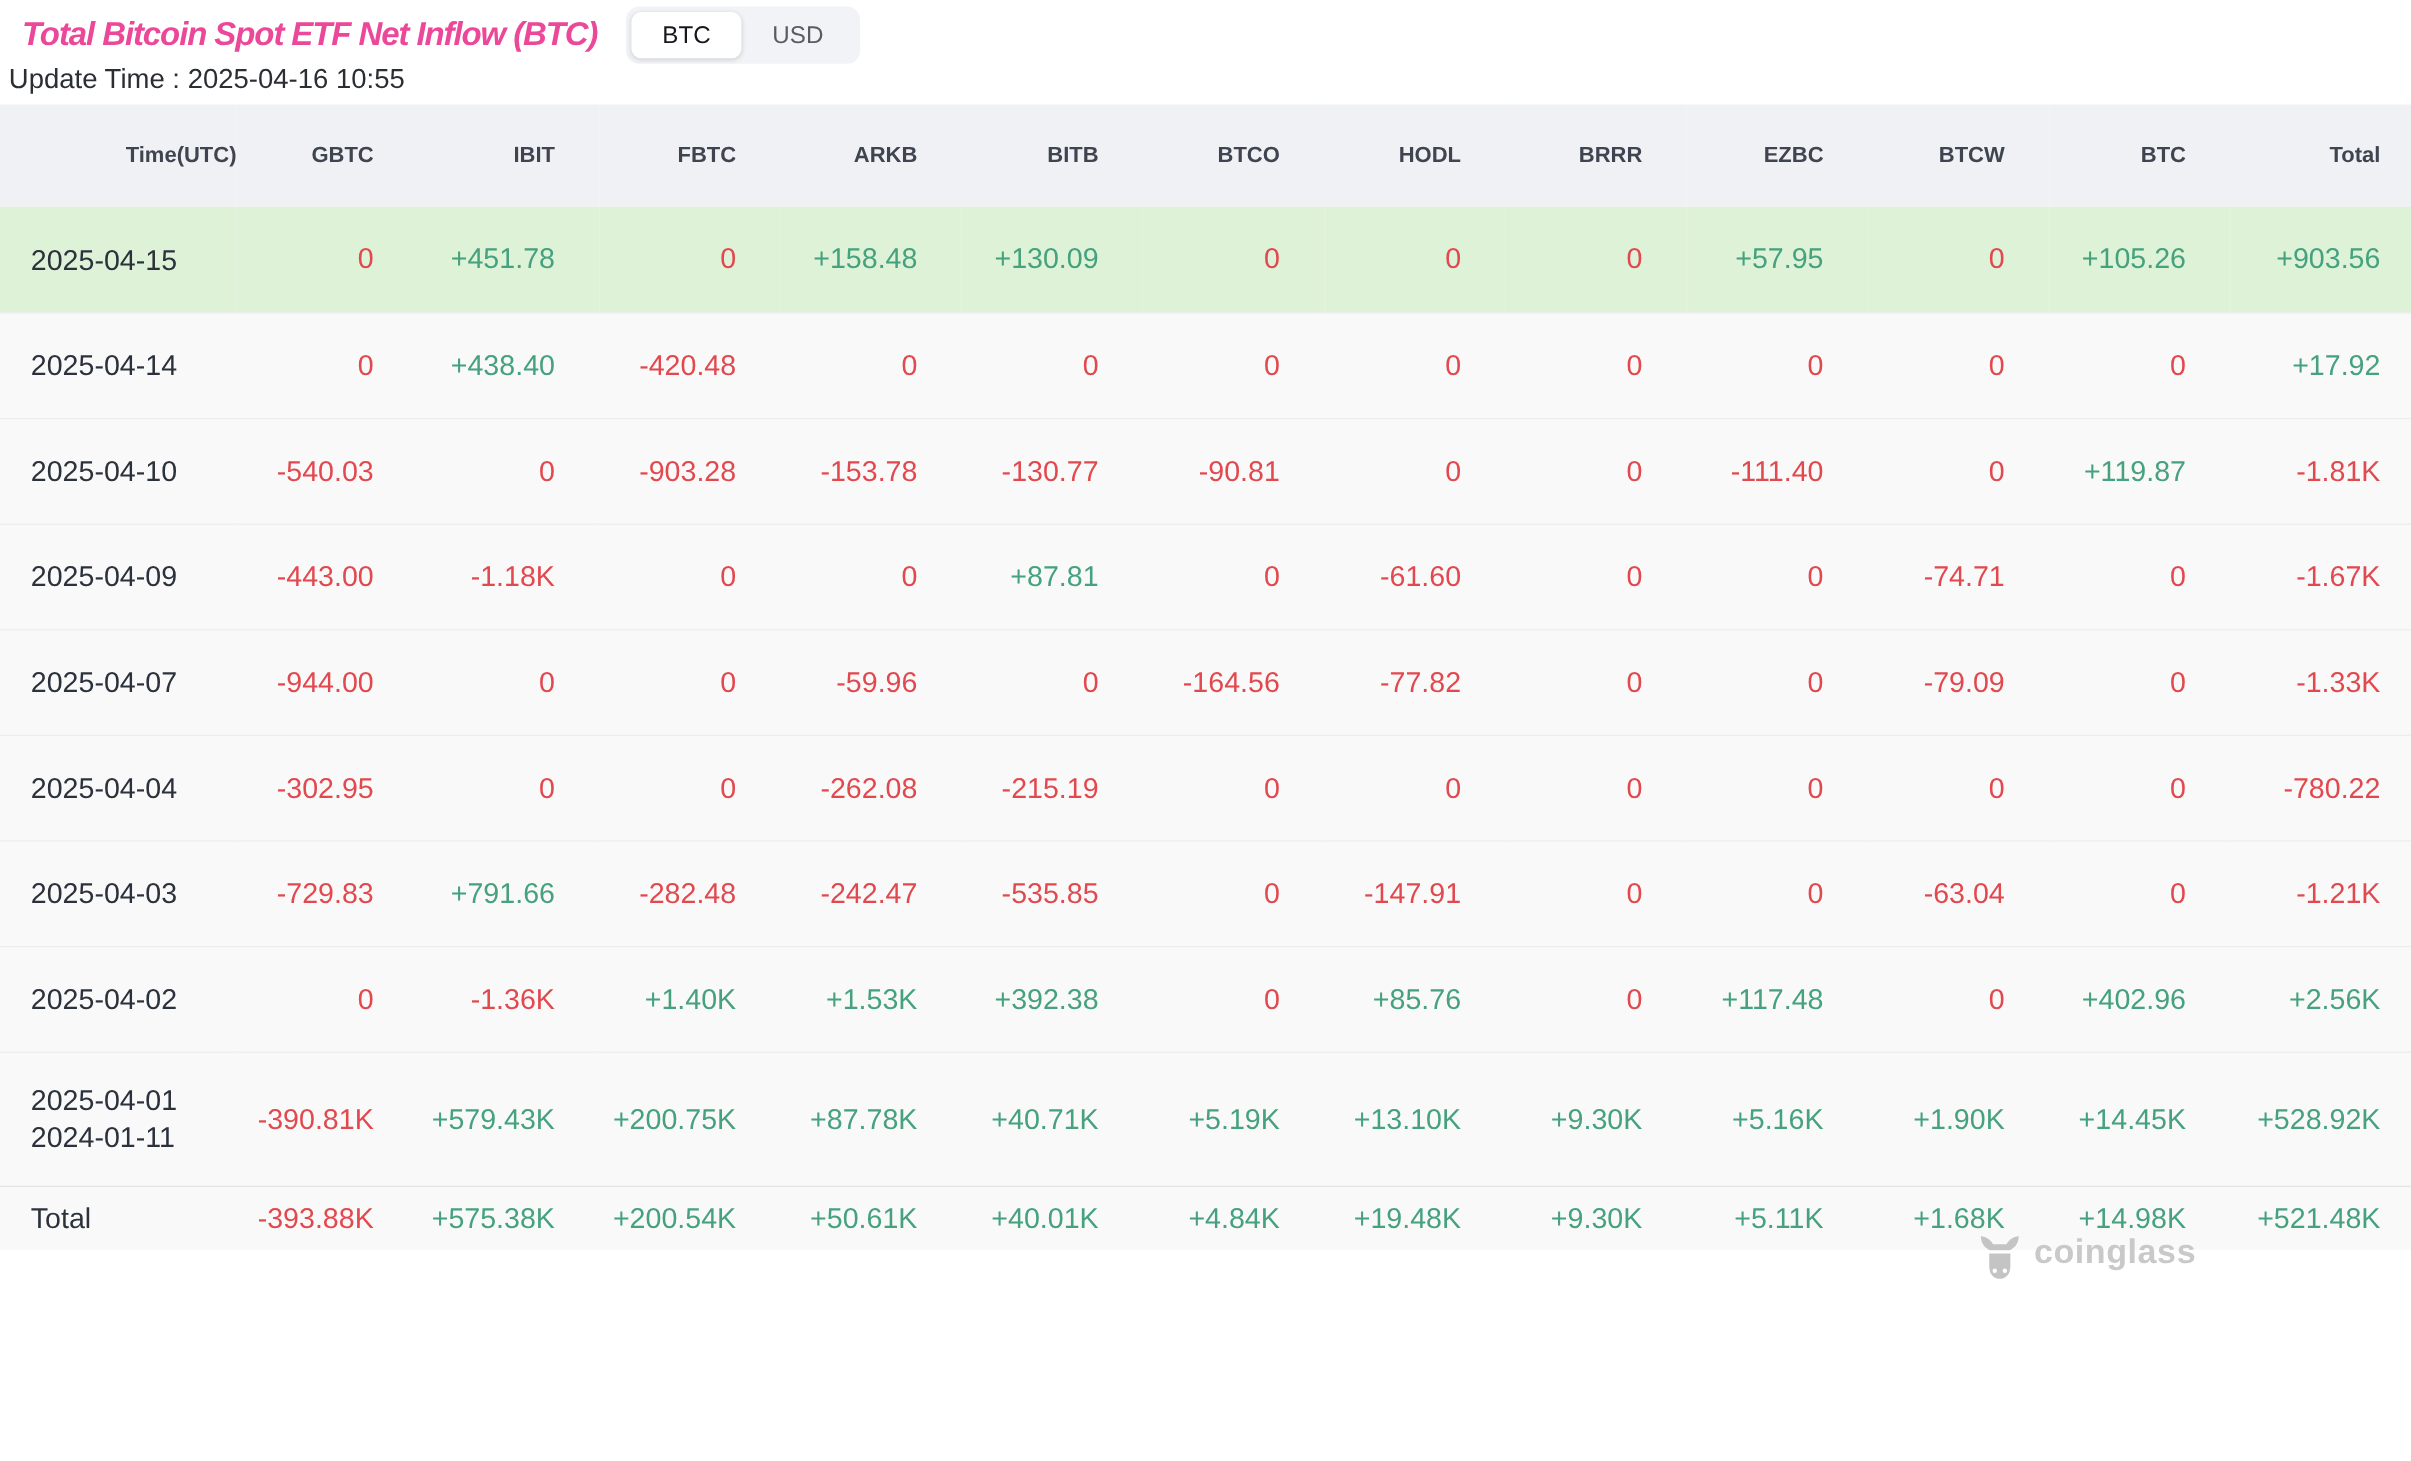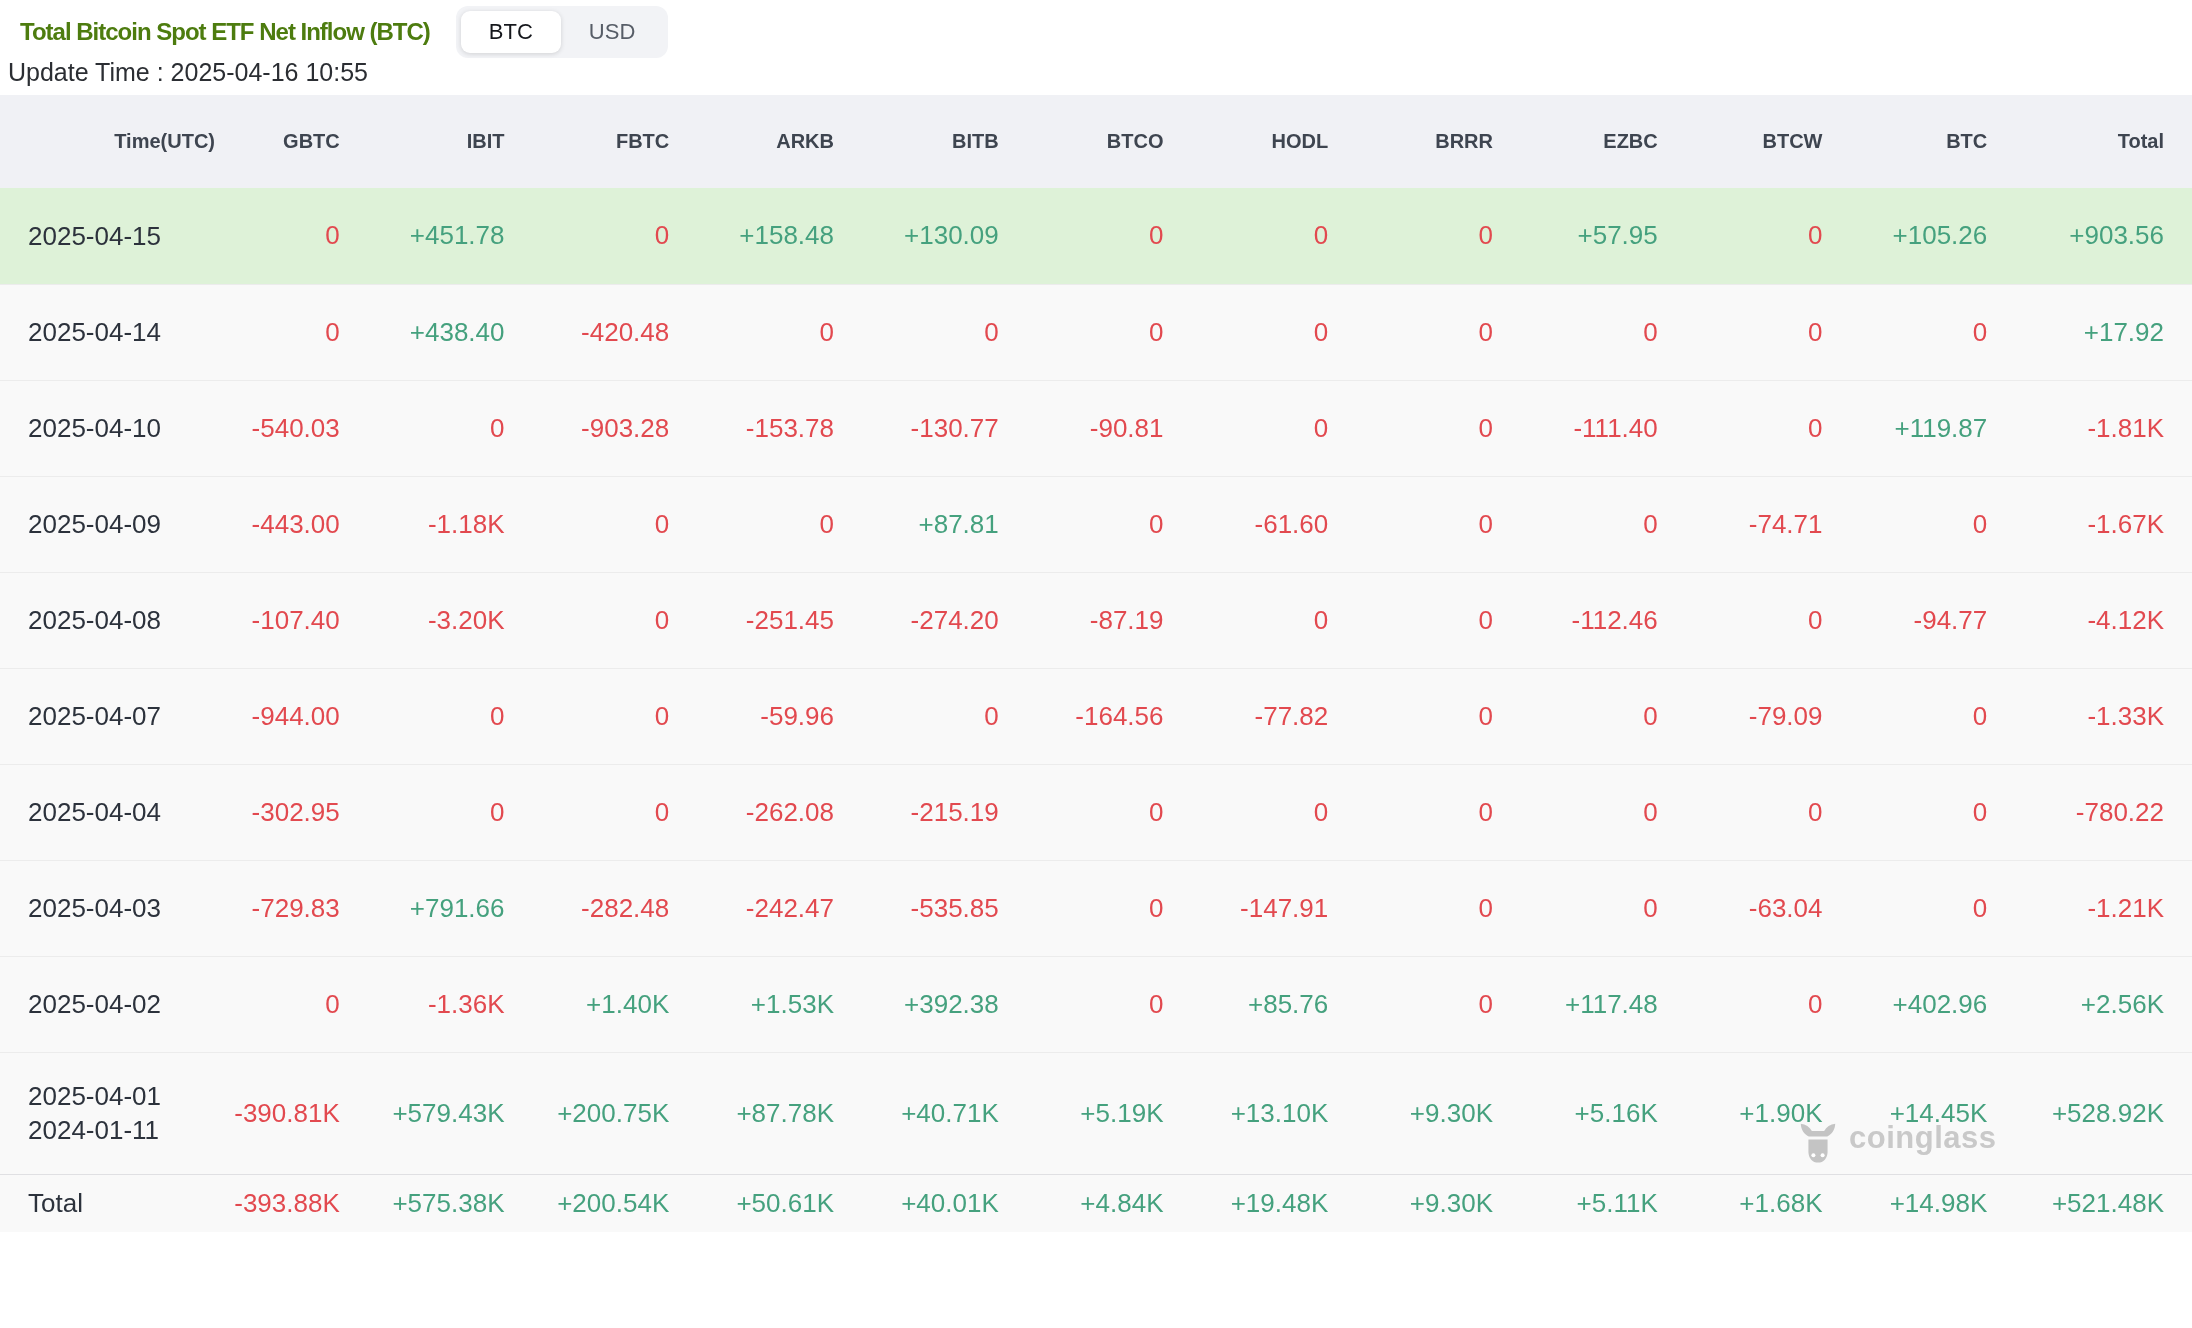--- a/index.html
+++ b/index.html
@@ -9,21 +9,21 @@
     --pos: #45a17e;
     --neg: #e2494f;
     --header-bg: #f0f1f5;
     --row-bg: #f9f9f9;
     --hl-bg: #def2d8;
   }
   .page { position: relative; width: 2192px; height: 1328px; }
 
   
   .top { display: flex; align-items: center; padding: 8px 0 0 20px; height: 56px; gap: 26px; }
-  h1.title { font-size: 24px; font-weight: 700; color: #4d7c0f; letter-spacing: -1px; line-height: 48px; white-space: nowrap; }
+  h1.title { font-size: 30px; font-weight: 700; color: #ec4899; letter-spacing: -1px; line-height: 48px; white-space: nowrap; font-style: italic; }
   .toggle { background: #f2f3f6; border-radius: 12px; padding: 5px; display: flex; align-items: stretch; }
   .tbtn { border: none; background: transparent; font-family: inherit; font-size: 22px; color: #575d67;
     padding: 8px 28px; border-radius: 9px; cursor: pointer; line-height: 26px; }
   .tbtn.active { background: #ffffff; color: #15171c; box-shadow: 0 1px 5px rgba(0,0,0,0.14); }
 
   .update { font-size: 25px; color: #2b2e33; padding-left: 8px; height: 32px; line-height: 32px; margin-bottom: 7px; }
 
   
   table { width: 2192px; border-collapse: collapse; table-layout: fixed; background: var(--row-bg); }
   col.c-time { width: 215px; }
@@ -164,37 +164,20 @@
           <td class="num neg">0</td>
           <td class="num neg">-61.60</td>
           <td class="num neg">0</td>
           <td class="num neg">0</td>
           <td class="num neg">-74.71</td>
           <td class="num neg">0</td>
           <td class="num neg">-1.67K</td>
         </tr>
         <tr>
           <td class="time">
-            <div>2025-04-08</div>
-          </td>
-          <td class="num neg">-107.40</td>
-          <td class="num neg">-3.20K</td>
-          <td class="num neg">0</td>
-          <td class="num neg">-251.45</td>
-          <td class="num neg">-274.20</td>
-          <td class="num neg">-87.19</td>
-          <td class="num neg">0</td>
-          <td class="num neg">0</td>
-          <td class="num neg">-112.46</td>
-          <td class="num neg">0</td>
-          <td class="num neg">-94.77</td>
-          <td class="num neg">-4.12K</td>
-        </tr>
-        <tr>
-          <td class="time">
             <div>2025-04-07</div>
           </td>
           <td class="num neg">-944.00</td>
           <td class="num neg">0</td>
           <td class="num neg">0</td>
           <td class="num neg">-59.96</td>
           <td class="num neg">0</td>
           <td class="num neg">-164.56</td>
           <td class="num neg">-77.82</td>
           <td class="num neg">0</td>

